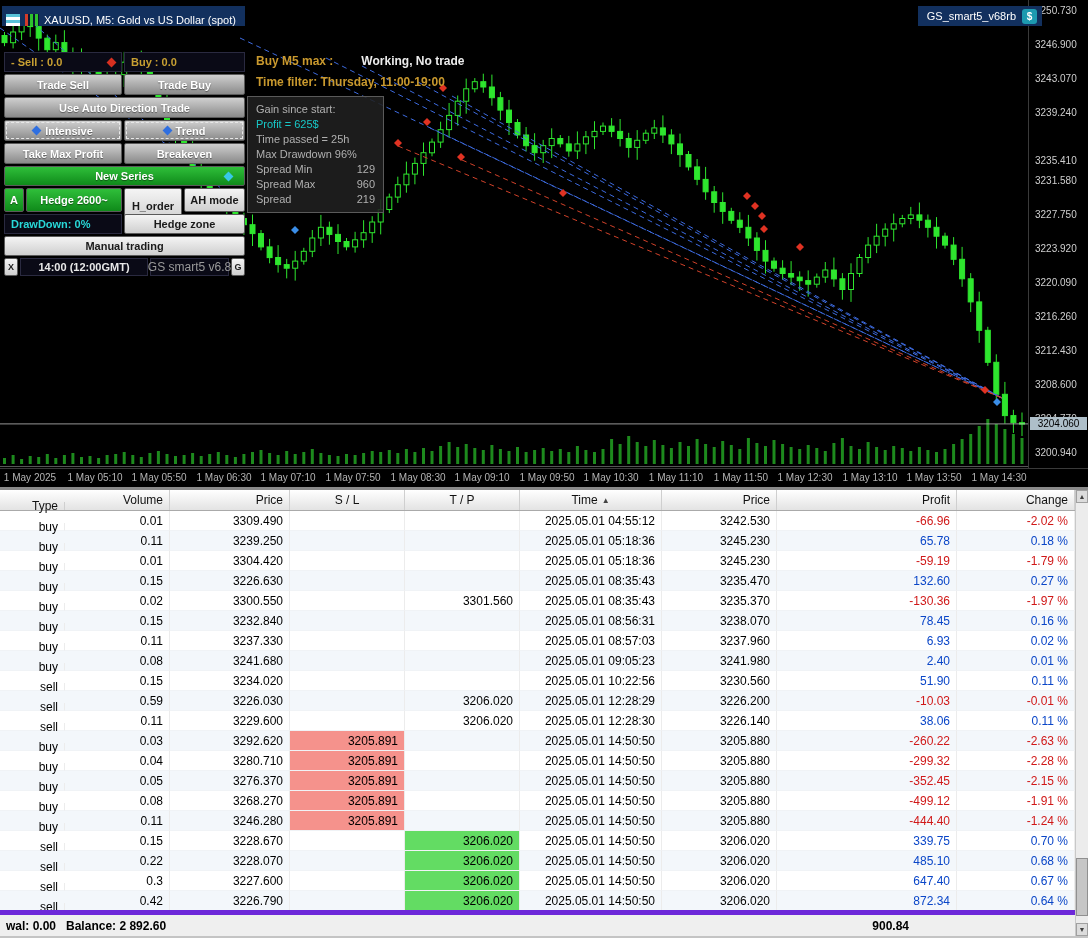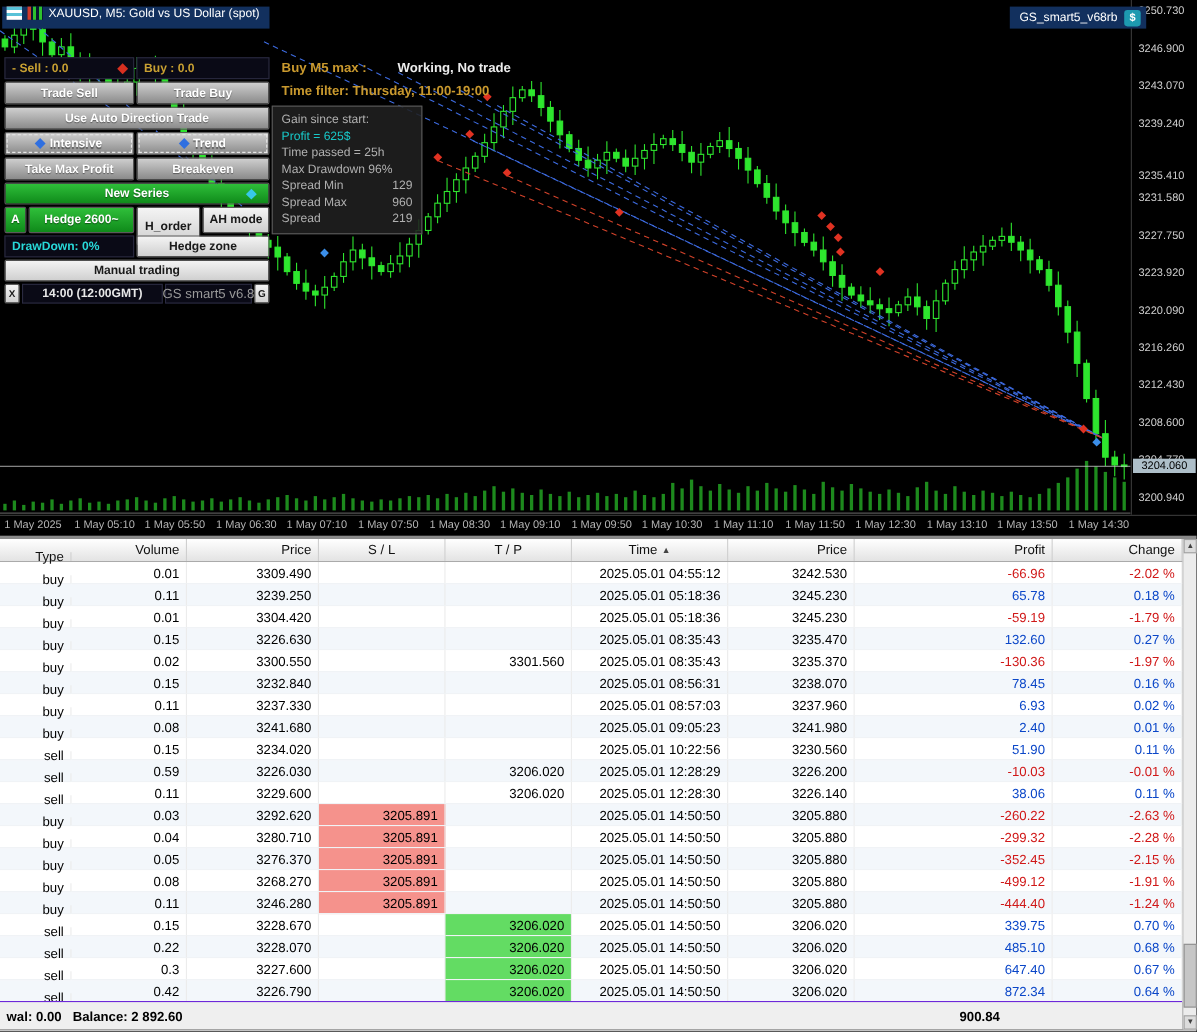--- a/index.html
+++ b/index.html
@@ -10,21 +10,21 @@
   #chart-svg{position:absolute;left:0;top:0;}
   .price-axis{position:absolute;left:1028px;top:0;width:60px;height:468px;background:#000;
               border-left:1px solid #3a3a3a;box-sizing:border-box;}
   .pa-label{position:absolute;left:6px;font-size:10px;color:#cfcfcf;white-space:nowrap;}
   .pa-current{position:absolute;left:1px;width:57px;background:#aebfc9;color:#000;
               font-size:10px;padding:1px 3px;box-sizing:border-box;}
   .time-axis{position:absolute;left:0;top:468px;width:1088px;height:19px;background:#000;
              border-top:1px solid #3a3a3a;box-sizing:border-box;}
   .ta-label{position:absolute;top:3px;font-size:10px;color:#b4b4b4;transform:translateX(-50%);white-space:nowrap;}
 
-  .chart-titlebar{position:absolute;left:2px;top:6px;height:20px;display:flex;align-items:flex-start;
+  .chart-titlebar{position:absolute;left:2px;top:6px;height:20px;display:flex;align-items:flex-end;
                   gap:5px;background:#12305e;padding:0 9px 0 4px;z-index:4;}
   .ct-text{color:#fff;font-size:11px;white-space:nowrap;}
   .icon-list{width:14px;height:12px;display:inline-block;
              background:repeating-linear-gradient(#59c2d8 0 3px,#fff 3px 6px);}
   .icon-candles{width:14px;height:12px;display:inline-block;background:#081830;
       background-image:linear-gradient(90deg,#d23b2b 0 3px,transparent 3px 5px,#2ec22e 5px 8px,transparent 8px 10px,#2ec22e 10px 13px,transparent 13px);}
   .ea-titlebar{position:absolute;right:46px;top:6px;height:20px;display:flex;align-items:center;
                gap:6px;background:#12305e;padding:0 5px 0 9px;z-index:4;}
   .ea-icon{width:15px;height:15px;border-radius:3px;background:#1d9ab0;color:#fff;font-size:10px;
            font-weight:bold;display:flex;align-items:center;justify-content:center;}
@@ -75,21 +75,21 @@
          padding:0 6px;box-sizing:border-box;border-right:1px solid #ececec;
          border-bottom:1px solid #f0f3f6;white-space:nowrap;}
   .pos{color:#0a46c8;} .neg{color:#d01818;}
   .sl-hl{background:#f5928c;} .tp-hl{background:#63dc63;}
   .c-type{width:65px;margin-top:12px;} .c-vol{width:105px;} .c-price{width:120px;} .c-sl{width:115px;}
   .c-tp{width:115px;} .c-time{width:142px;} .c-price2{width:115px;} .c-profit{width:180px;}
   .c-change{width:118px;}
 
   
   .statusbar{position:absolute;left:0;top:910px;width:1075px;height:26px;background:#efefef;
-             border-top:1px solid #6d28d9;box-sizing:border-box;display:flex;align-items:center;
+             border-top:5px solid #6d28d9;box-sizing:border-box;display:flex;align-items:center;
              font-size:12px;font-weight:bold;color:#000;padding-left:6px;gap:10px;}
   .sb-total{position:absolute;right:166px;}
 
   
   .vscroll{position:absolute;left:1075px;top:490px;width:13px;height:446px;background:#ececec;
            border-left:1px solid #c8c8c8;box-sizing:border-box;}
   .vs-btn{position:absolute;left:0;width:12px;height:13px;background:#dcdcdc;border:1px solid #a0a0a0;
           font-size:7px;color:#404040;display:flex;align-items:center;justify-content:center;
           box-sizing:border-box;}
   .vs-up{top:0;} .vs-down{bottom:0;}

